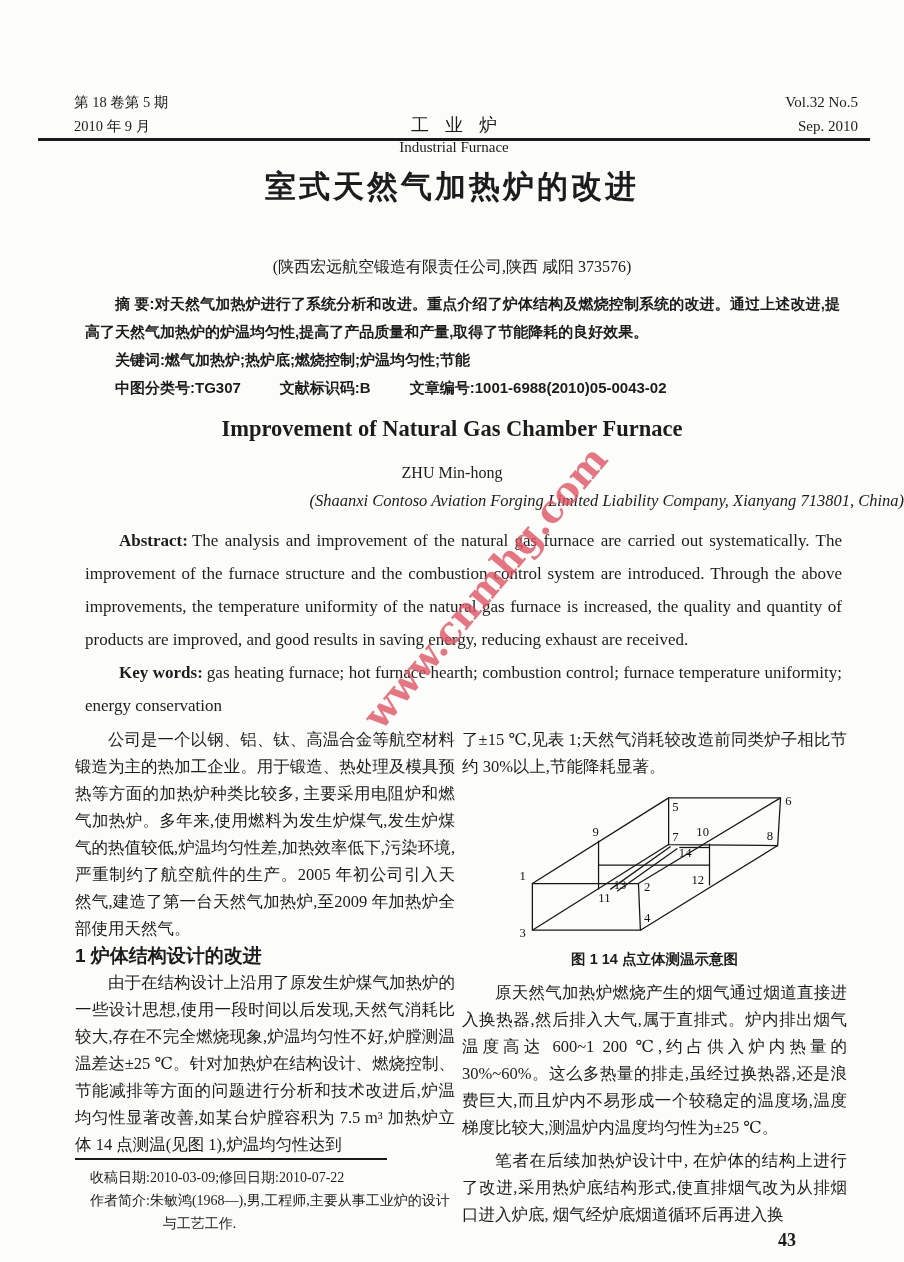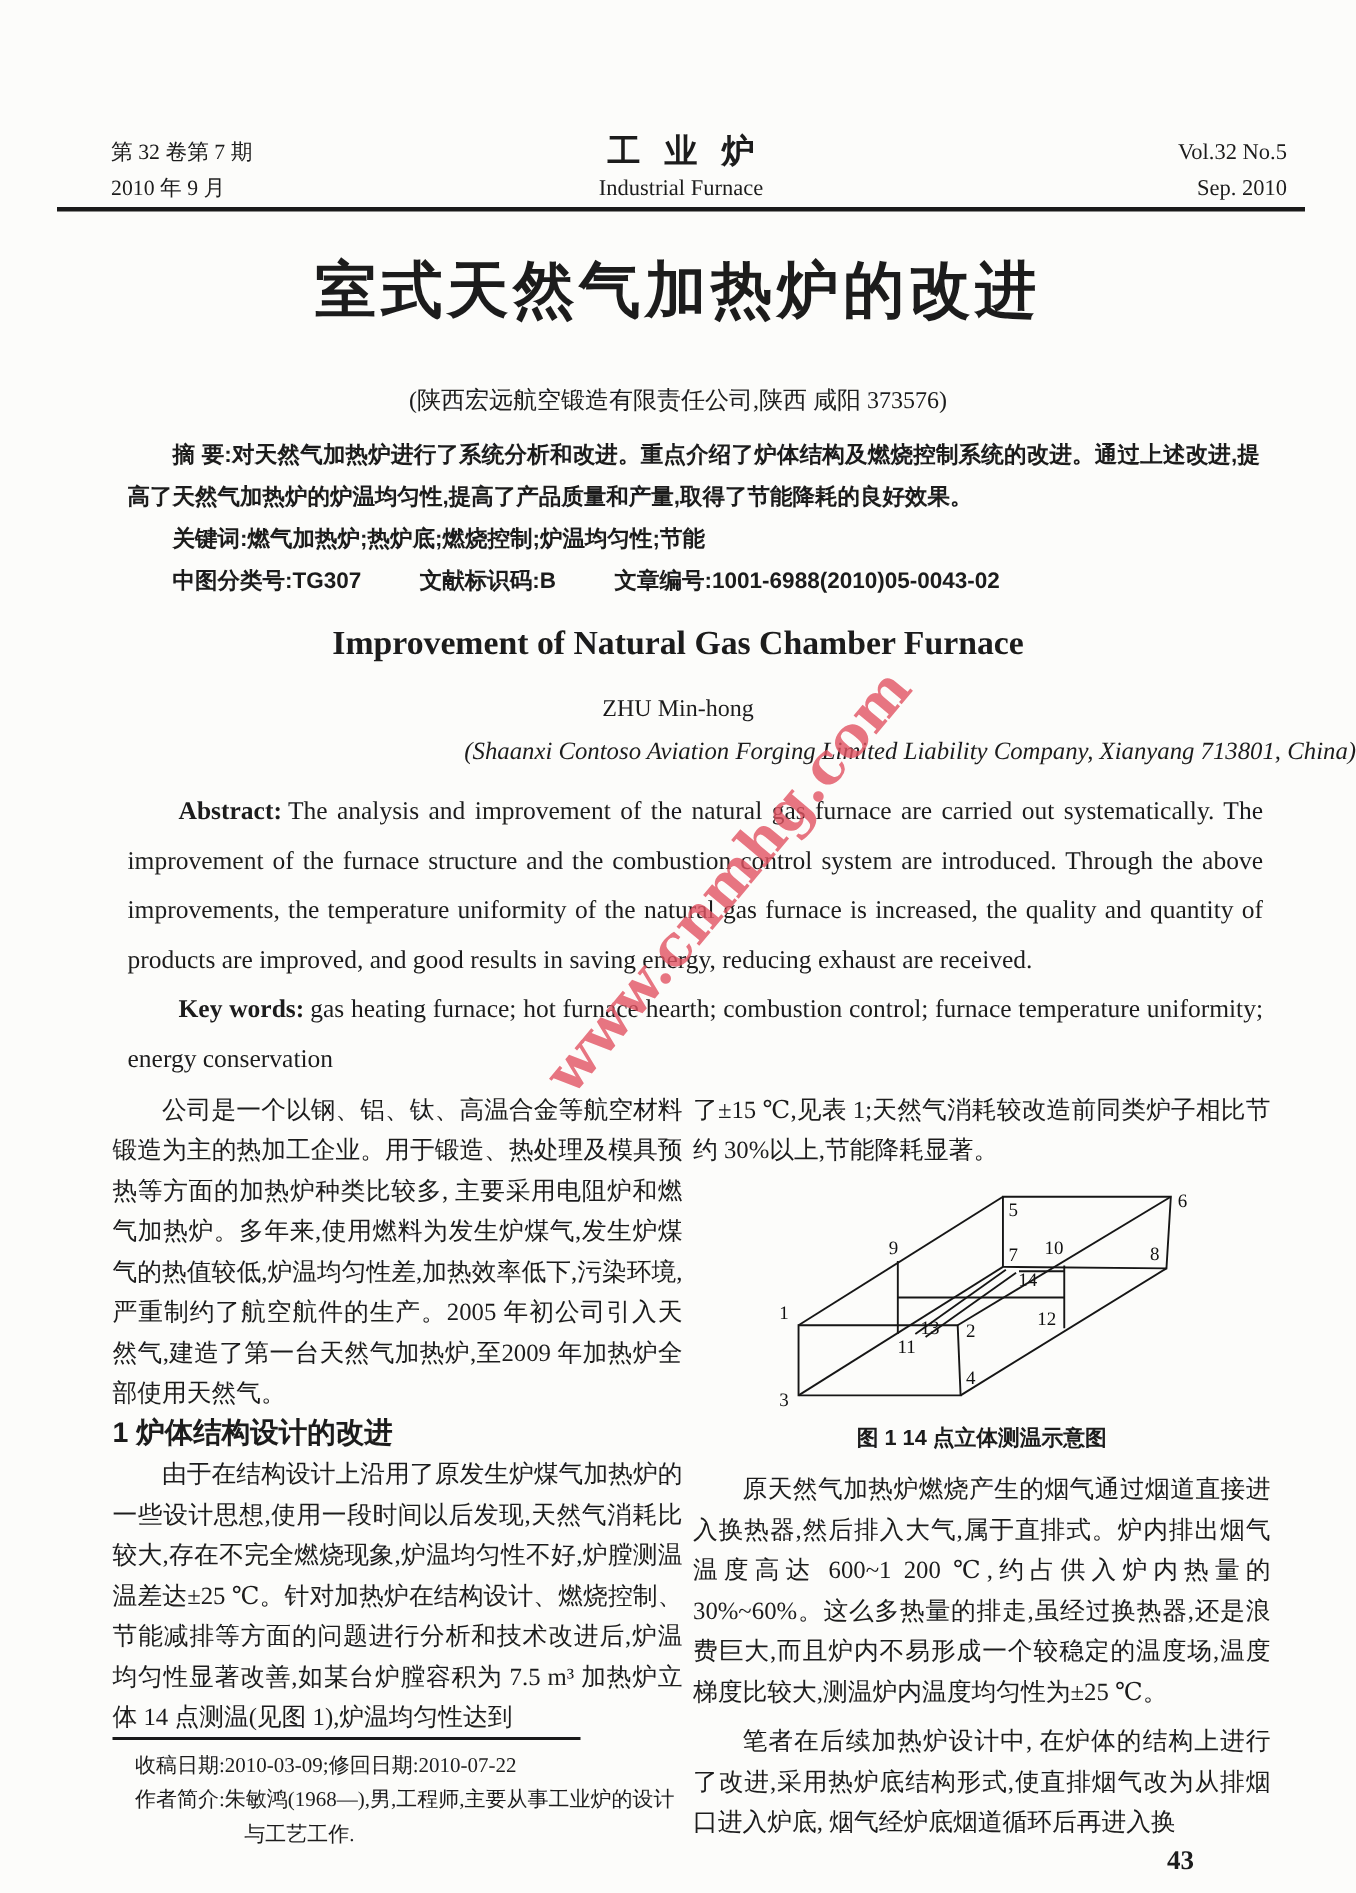--- a/index.html
+++ b/index.html
@@ -5,27 +5,27 @@
   html,body{margin:0;padding:0;background:#e8e8e6;}
   .page{
     position:relative;width:904px;height:1262px;margin:0 auto;
     background:#fcfcfa;color:#1c1c1c;overflow:hidden;
     font-family:"Liberation Serif","DejaVu Serif",serif;
   }
   
   .header{position:absolute;top:90px;left:42px;right:38px;height:46px;}
   .header .h-left{position:absolute;left:32px;top:0;font-size:14.5px;line-height:24px;}
   .header .h-center{position:absolute;left:0;right:0;top:-4px;text-align:center;}
-  .journal-cn{font-size:22px;font-weight:bold;letter-spacing:16px;text-indent:16px;}
+  .journal-cn{font-size:18px;font-weight:normal;letter-spacing:16px;text-indent:16px;margin-top:27px;}
   .journal-en{font-size:15px;margin-top:2px;}
   .header .h-right{position:absolute;right:8px;top:0;font-size:15px;line-height:24px;text-align:right;}
   .header-rule{position:absolute;top:138px;left:38px;right:34px;height:2.5px;background:#1a1a1a;}
   
   .title-cn{position:absolute;top:166px;left:0;right:0;text-align:center;
-    font-size:41px;font-weight:bold;letter-spacing:3px;
+    font-size:31px;font-weight:bold;letter-spacing:3px;
     font-family:"Liberation Sans","DejaVu Sans",sans-serif;}
   .author-cn{position:absolute;top:229px;left:0;right:0;text-align:center;font-size:17px;letter-spacing:4px;}
   .aff-cn{position:absolute;top:257px;left:0;right:0;text-align:center;font-size:16px;}
   
   .abs-cn{position:absolute;top:290px;left:85px;right:64px;
     font-family:"Liberation Sans","DejaVu Sans",sans-serif;
     font-size:15px;font-weight:600;line-height:28px;text-align:justify;}
   .abs-cn p{margin:0;text-indent:2em;}
   .abs-cn .gap{margin-left:2.6em;}
   
@@ -64,21 +64,21 @@
     color:#e25463;opacity:0.8;font-size:38px;font-weight:bold;
     font-family:"DejaVu Serif",serif;pointer-events:none;white-space:nowrap;}
 </style>
 </head>
 <body>
 
 <div class="page">
 
   <div class="header">
     <div class="h-left">
-      <div>第 32 卷第 7 期</div>
+      <div>第 18 卷第 5 期</div>
       <div>2010 年 9 月</div>
     </div>
     <div class="h-center">
       <div class="journal-cn">工业炉</div>
       <div class="journal-en">Industrial Furnace</div>
     </div>
     <div class="h-right">
       <div>Vol.32 No.5</div>
       <div>Sep.  2010</div>
     </div>

